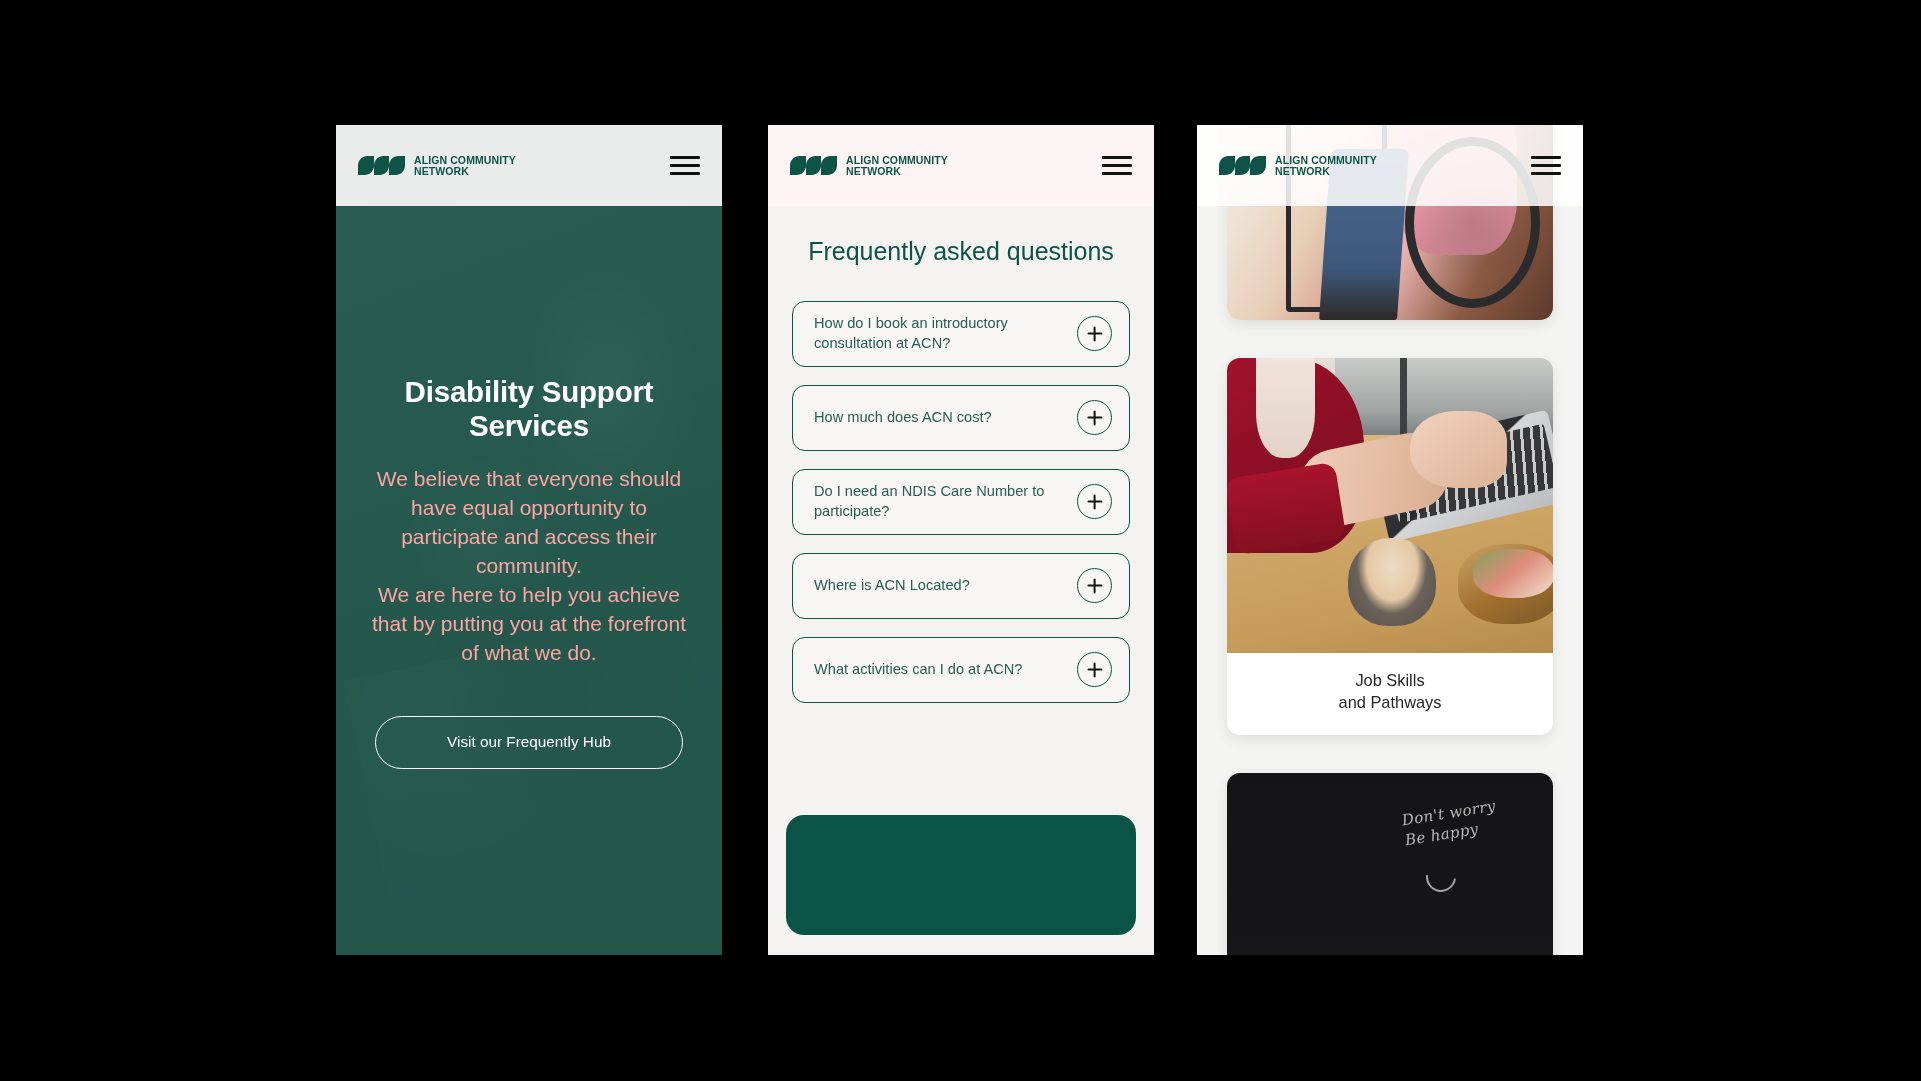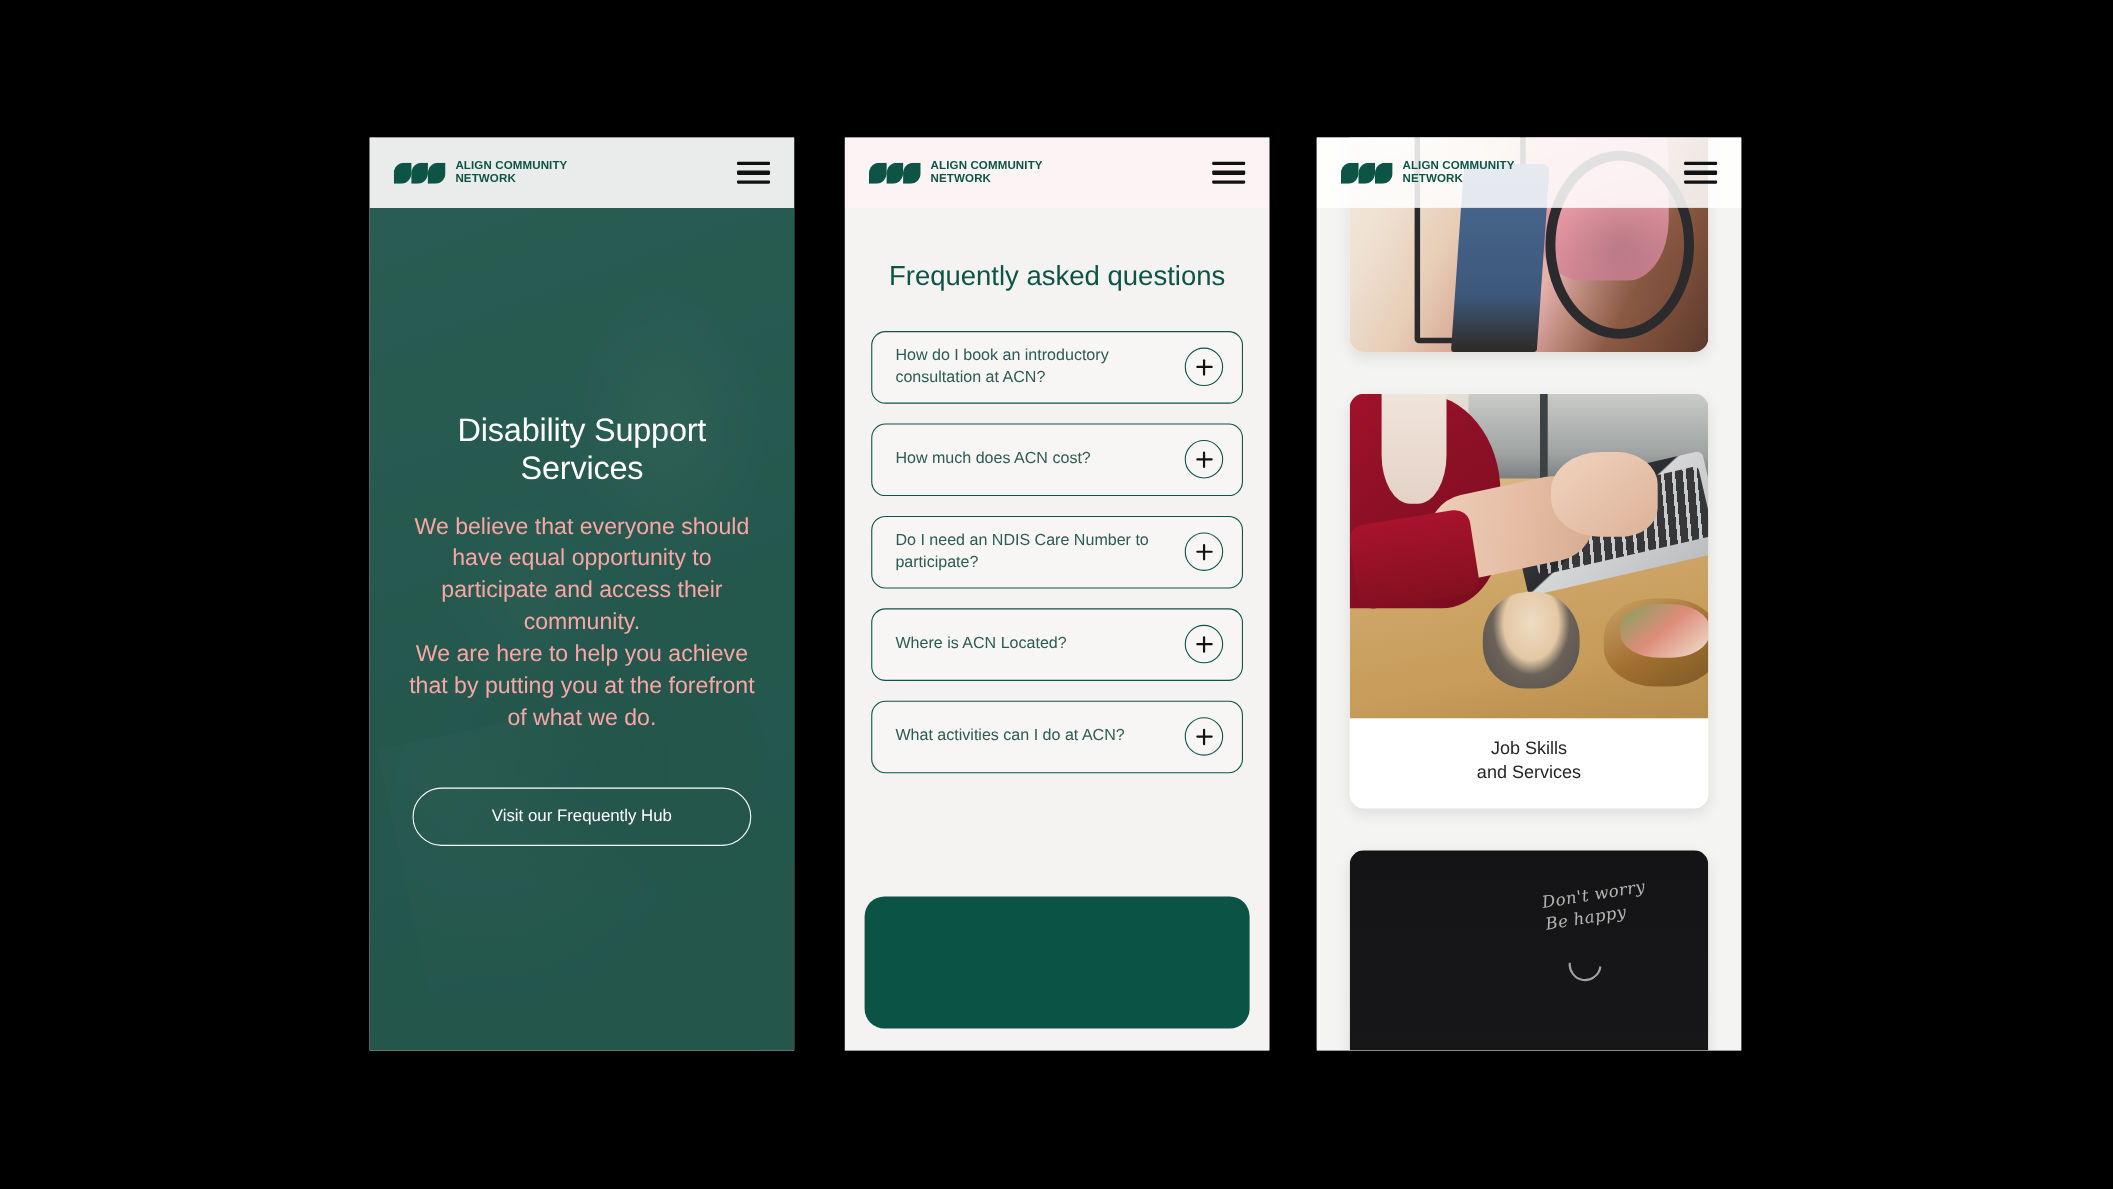--- a/index.html
+++ b/index.html
@@ -38,21 +38,21 @@
     position: relative;
     width: 100%;
     height: 100%;
     overflow: hidden;
   }
 
   
   .appbar {
     position: absolute;
     top: 0; left: 0; right: 0;
-    height: 64px;
+    height: 81px;
     display: flex;
     align-items: center;
     justify-content: space-between;
     padding: 0 22px 0 22px;
     box-sizing: border-box;
     z-index: 30;
   }
   .appbar.light   { background: #e9ecea; }
   .appbar.blush   { background: #fcf4f4; }
   .appbar.glass   { background: rgba(255,255,255,0.86); }
@@ -126,21 +126,21 @@
     flex-direction: column;
     align-items: center;
     justify-content: center;
     padding: 0 24px;
     box-sizing: border-box;
     text-align: center;
     color: #ffffff;
   }
   .hero-title {
     font-size: 29.5px;
-    font-weight: 400;
+    font-weight: 700;
     letter-spacing: -0.2px;
     margin: 0 0 22px 0;
     line-height: 1.15;
   }
   .hero-body {
     font-size: 21px;
     line-height: 1.38;
     margin: 0 0 48px 0;
     font-weight: 400;
     color: #fca5a5;
@@ -550,21 +550,21 @@
               <div class="lp-shirt"></div>
               <div class="lp-laptop-base"></div>
               <div class="lp-keys"></div>
               <div class="lp-arm"></div>
               <div class="lp-cuff"></div>
               <div class="lp-hand"></div>
               <div class="lp-cup"></div>
               <div class="lp-food"></div>
             </div>
             <div class="svc-label" style="white-space: pre-line;">Job Skills
-and Services</div>
+and Pathways</div>
           </div>
 
           <div class="svc-card">
             <div class="svc-img img-chalkboard">
               <div class="cb-text">
                 <span>Don't worry</span><br>
                 <span>Be happy</span>
               </div>
               <div class="cb-smile"></div>
 

